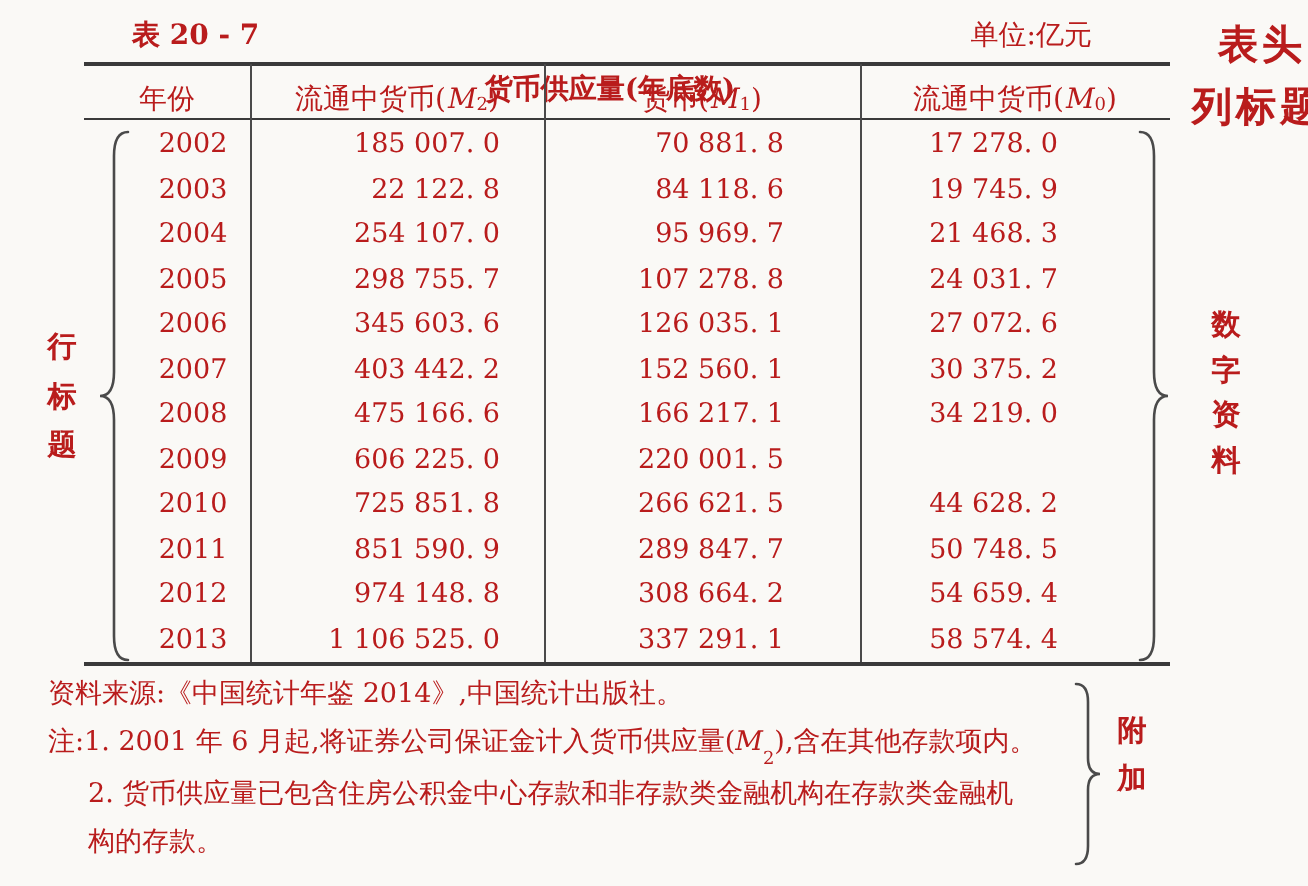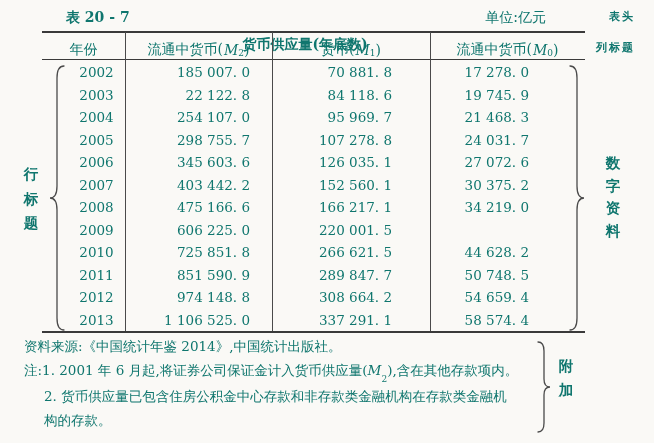--- a/index.html
+++ b/index.html
@@ -1,27 +1,27 @@
 <!DOCTYPE html>
 <html><head>
 <meta charset="utf-8">
 <style>
   * { margin:0; padding:0; box-sizing:border-box; }
   html,body { background:#e8e8e6; }
   .page {
     position:relative; width:654px; height:443px;
     background:#faf9f6; overflow:hidden;
     font-family:"DejaVu Serif","Liberation Serif",serif;
-    color:#0f766e;
+    color:#b91c1c;
     padding-left:14px;
   }
   .abs { position:absolute; }
   .caption { font-size:14px; font-weight:bold; white-space:nowrap; }
   .unit { font-size:14px; white-space:nowrap; }
-  .side-label { font-size:11px; font-weight:bold; white-space:nowrap; letter-spacing:2px; }
+  .side-label { font-size:20px; font-weight:bold; white-space:nowrap; letter-spacing:2px; }
   .rule { position:absolute; background:#3a3a3a; }
   .vsep { position:absolute; width:1px; background:#4a4a4a; }
   .colhead-row { position:absolute; left:42px; top:34px; width:543px; height:25px; display:flex;align-items:flex-end; }
   .colhead { display:flex; align-items:center; justify-content:center; font-size:14px; white-space:nowrap; }
   .colhead .var { font-style:italic; font-family:"DejaVu Serif","Liberation Serif",serif; padding-left:1px; }
   .colhead sub { font-size:9px; line-height:1; position:relative; top:3px; }
   .tbody { position:absolute; left:42px; top:61px; width:543px; }
   .trow { display:flex; height:22.5px; }
   .cell { display:flex; align-items:center; font-size:13.5px; white-space:pre; }
   .c-year { width:83px; justify-content:center; padding-left:26px; }

